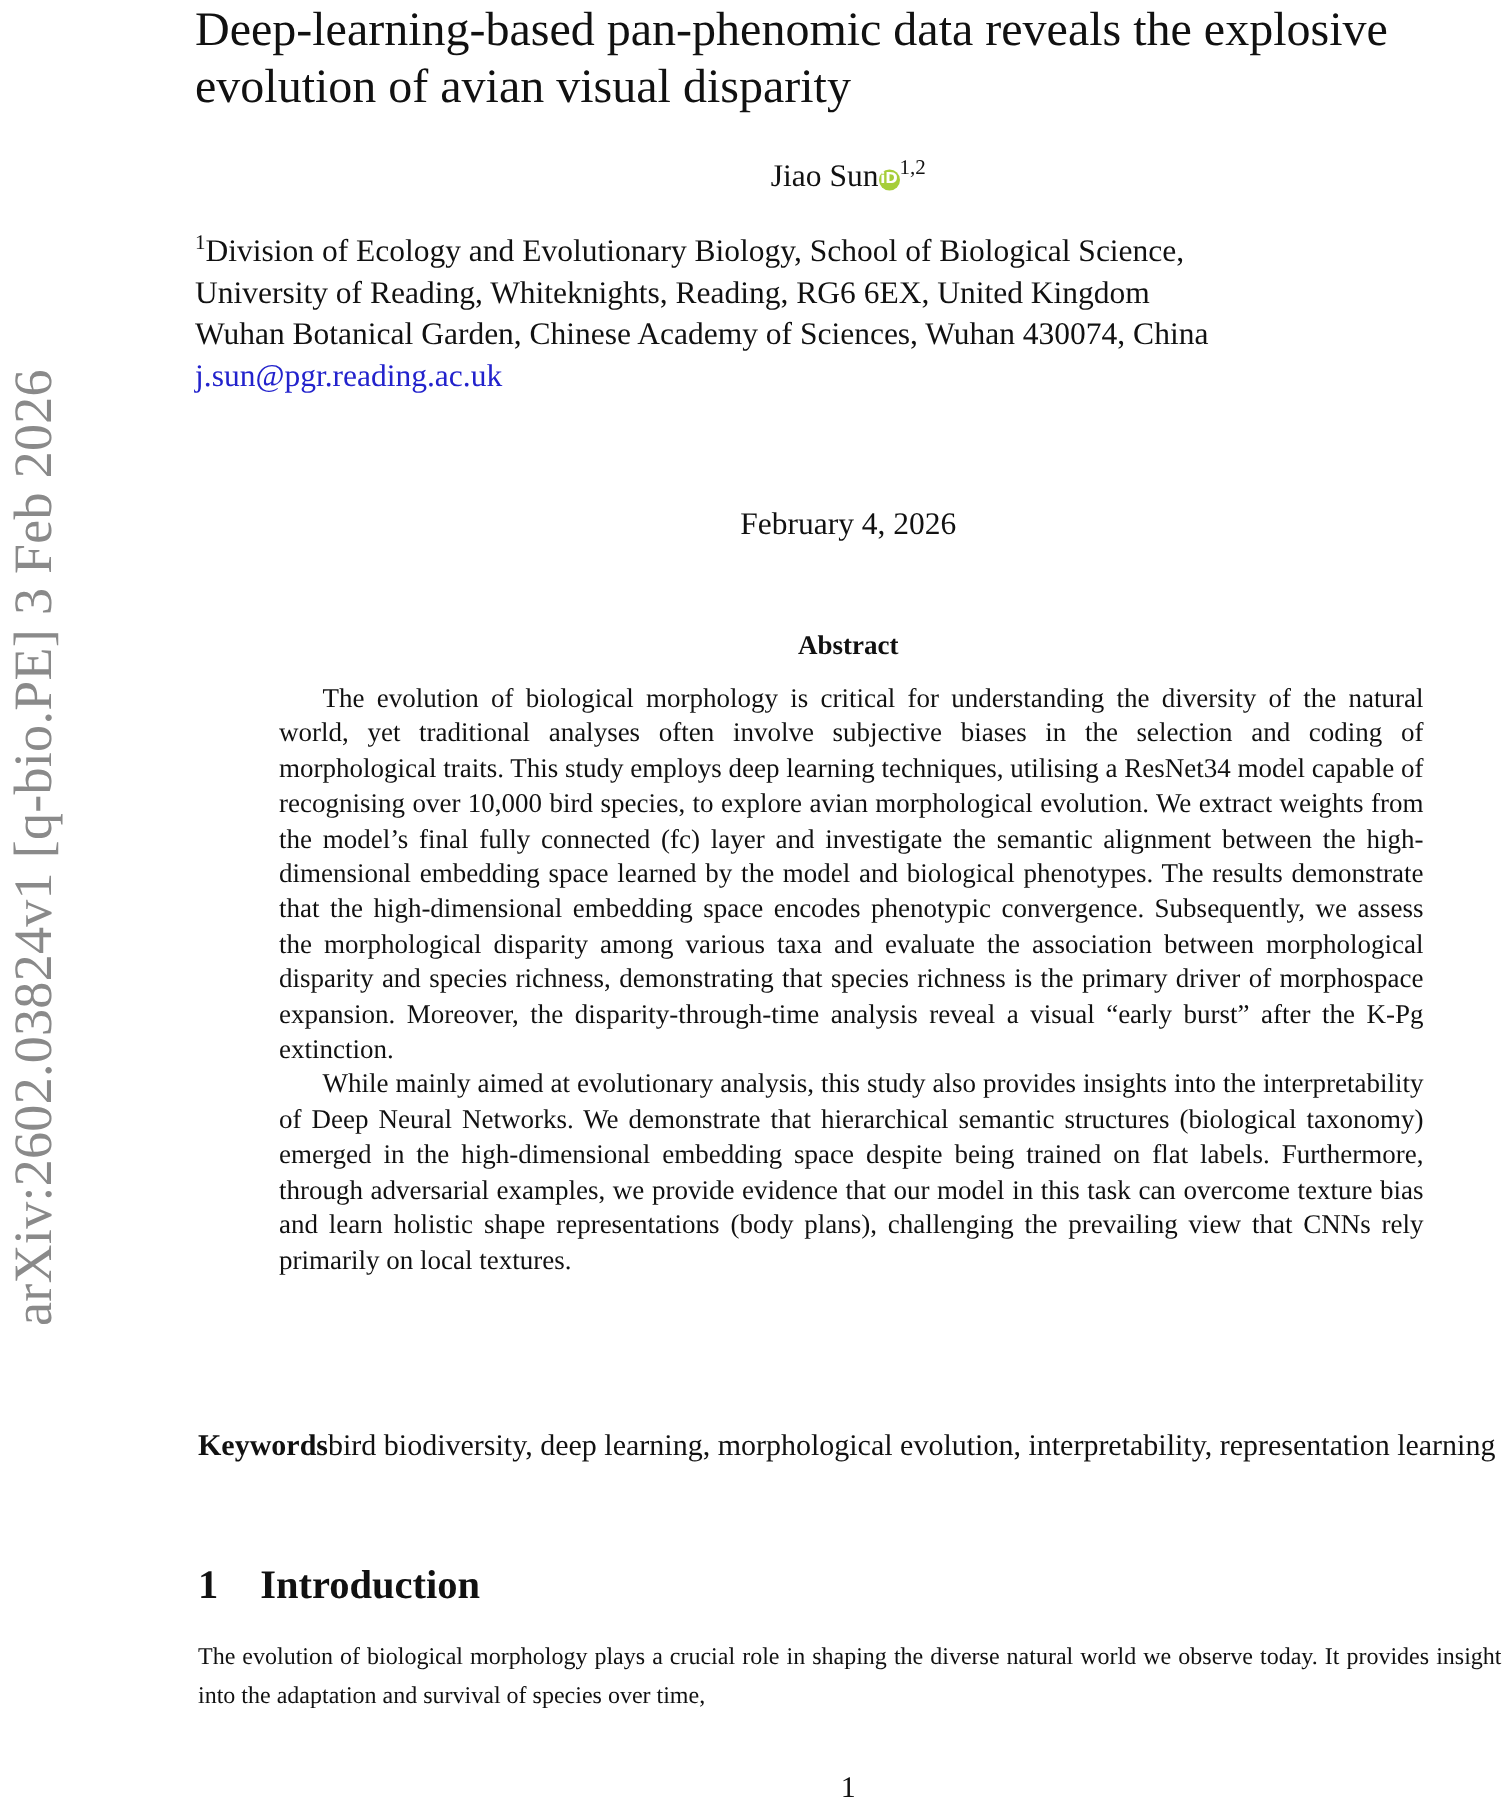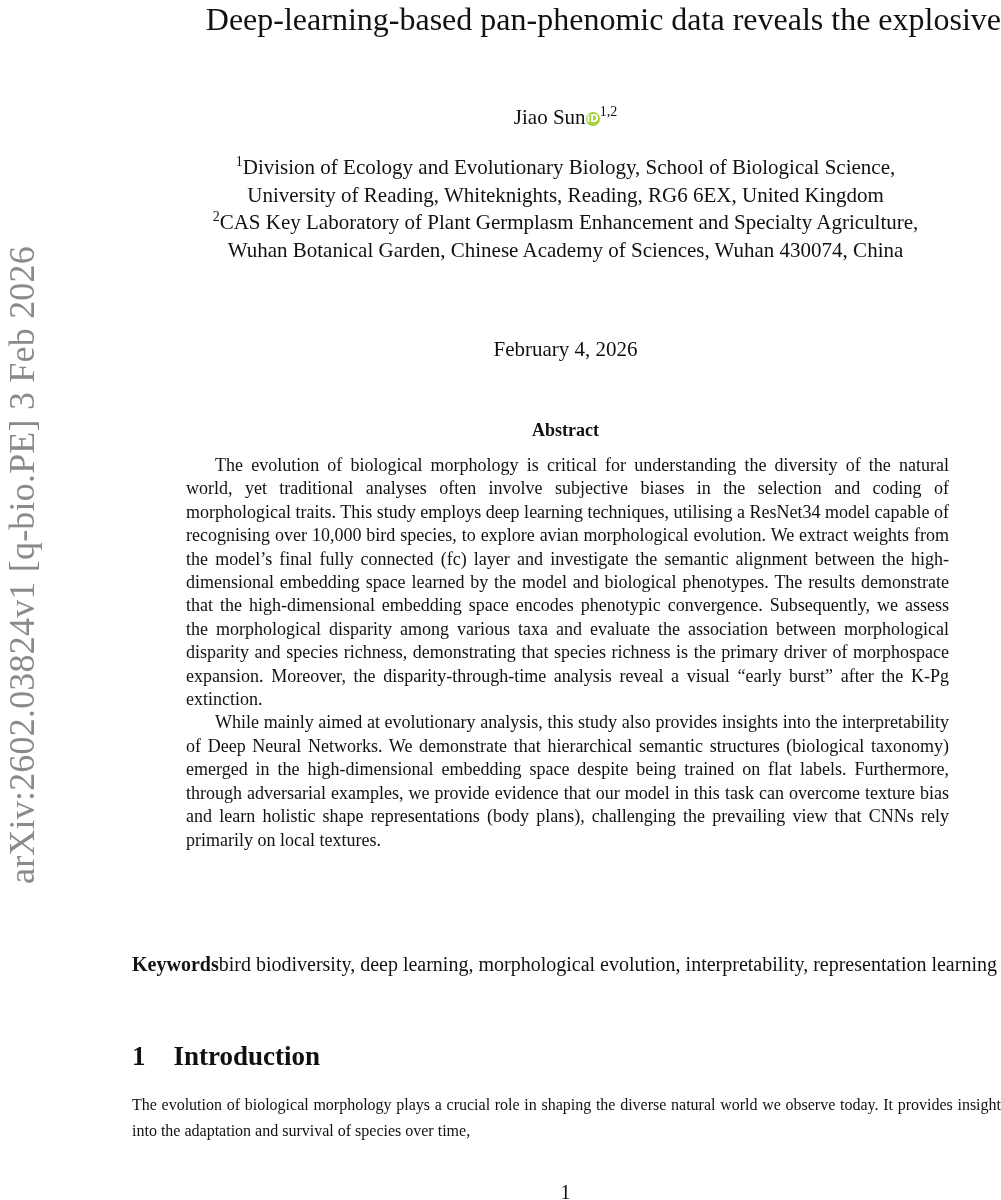--- a/index.html
+++ b/index.html
@@ -15,36 +15,36 @@
     transform: rotate(-90deg);
     white-space: nowrap;
     font-size: 36px;
     color: #8a8a8a;
     letter-spacing: 0.2px;
     width: 710px;
     line-height: 40px;
   }
   .title {
     position: absolute; left: 130px; width: 871px; top: 0px;
-    text-align: right; font-size: 32px; line-height: 38px; margin: 0; font-weight: normal;
+    text-align: left; font-size: 32px; line-height: 38px; margin: 0; font-weight: normal;
   }
   .author {
     position: absolute; left: 130px; width: 871px; top: 103px;
     text-align: center; font-size: 21px; line-height: 28px;
   }
   .orcid {
     display: inline-block; width: 14px; height: 14px; border-radius: 50%;
     background: #a6ce39; color: #fff; font-family: "DejaVu Sans", sans-serif;
     font-size: 10px; line-height: 14px; text-align: center; vertical-align: 2px;
     font-weight: bold;
   }
   sup { font-size: 14px; vertical-align: 8px; line-height: 0; }
   .affil {
     position: absolute; left: 130px; width: 871px; top: 154px;
-    text-align: center; font-size: 21px; line-height: 27.5px;
+    text-align: left; font-size: 21px; line-height: 27.5px;
   }
   .affil .line { display: block; white-space: nowrap; }
   .email { color: #2222cc; text-decoration: none; }
   .date {
     position: absolute; left: 130px; width: 871px; top: 335px;
     text-align: center; font-size: 21px; line-height: 28px;
   }
   .abstract-head {
     position: absolute; left: 130px; width: 871px; top: 418px;
     text-align: center; font-size: 18px; font-weight: bold; line-height: 24px;
@@ -73,31 +73,32 @@
     text-align: center; font-size: 20px; line-height: 24px;
   }
 </style>
 </head>
 <body>
 
 <div class="arxiv-stamp">arXiv:2602.03824v1  [q-bio.PE]  3 Feb 2026</div>
 
 <h1 class="title">
   <span>Deep-learning-based pan-phenomic data reveals the explosive</span><br>
+  <span>evolution of avian visual disparity</span>
 </h1>
 
 <div class="author">
   <span>Jiao Sun</span><span class="orcid">iD</span><sup>1,2</sup>
 </div>
 
 <div class="affil">
   <span class="line"><sup>1</sup><span>Division of Ecology and Evolutionary Biology, School of Biological Science,</span></span>
   <span class="line">University of Reading, Whiteknights, Reading, RG6 6EX, United Kingdom</span>
-  <span class="line"><sup>2</sup><span>CAS Key Laboratory of Plant Germplasm Enhancement and Specialty Agriculture,</span></span>
   <span class="line">Wuhan Botanical Garden, Chinese Academy of Sciences, Wuhan 430074, China</span>
+  <span class="line"><a class="email" title="j.sun@pgr.reading.ac.uk">j.sun@pgr.reading.ac.uk</a></span>
 </div>
 
 <div class="date">February 4, 2026</div>
 
 <div class="abstract-head">Abstract</div>
 
 <div class="abstract">
   <p>The evolution of biological morphology is critical for understanding the diversity of the natural world, yet traditional analyses often involve subjective biases in the selection and coding of morphological traits. This study employs deep learning techniques, utilising a ResNet34 model capable of recognising over 10,000 bird species, to explore avian morphological evolution. We extract weights from the model’s final fully connected (fc) layer and investigate the semantic alignment between the high-dimensional embedding space learned by the model and biological phenotypes. The results demonstrate that the high-dimensional embedding space encodes phenotypic convergence. Subsequently, we assess the morphological disparity among various taxa and evaluate the association between morphological disparity and species richness, demonstrating that species richness is the primary driver of morphospace expansion. Moreover, the disparity-through-time analysis reveal a visual “early burst” after the K-Pg extinction.</p>
   <p>While mainly aimed at evolutionary analysis, this study also provides insights into the interpretability of Deep Neural Networks. We demonstrate that hierarchical semantic structures (biological taxonomy) emerged in the high-dimensional embedding space despite being trained on flat labels. Furthermore, through adversarial examples, we provide evidence that our model in this task can overcome texture bias and learn holistic shape representations (body plans), challenging the prevailing view that CNNs rely primarily on local textures.</p>
 </div>

